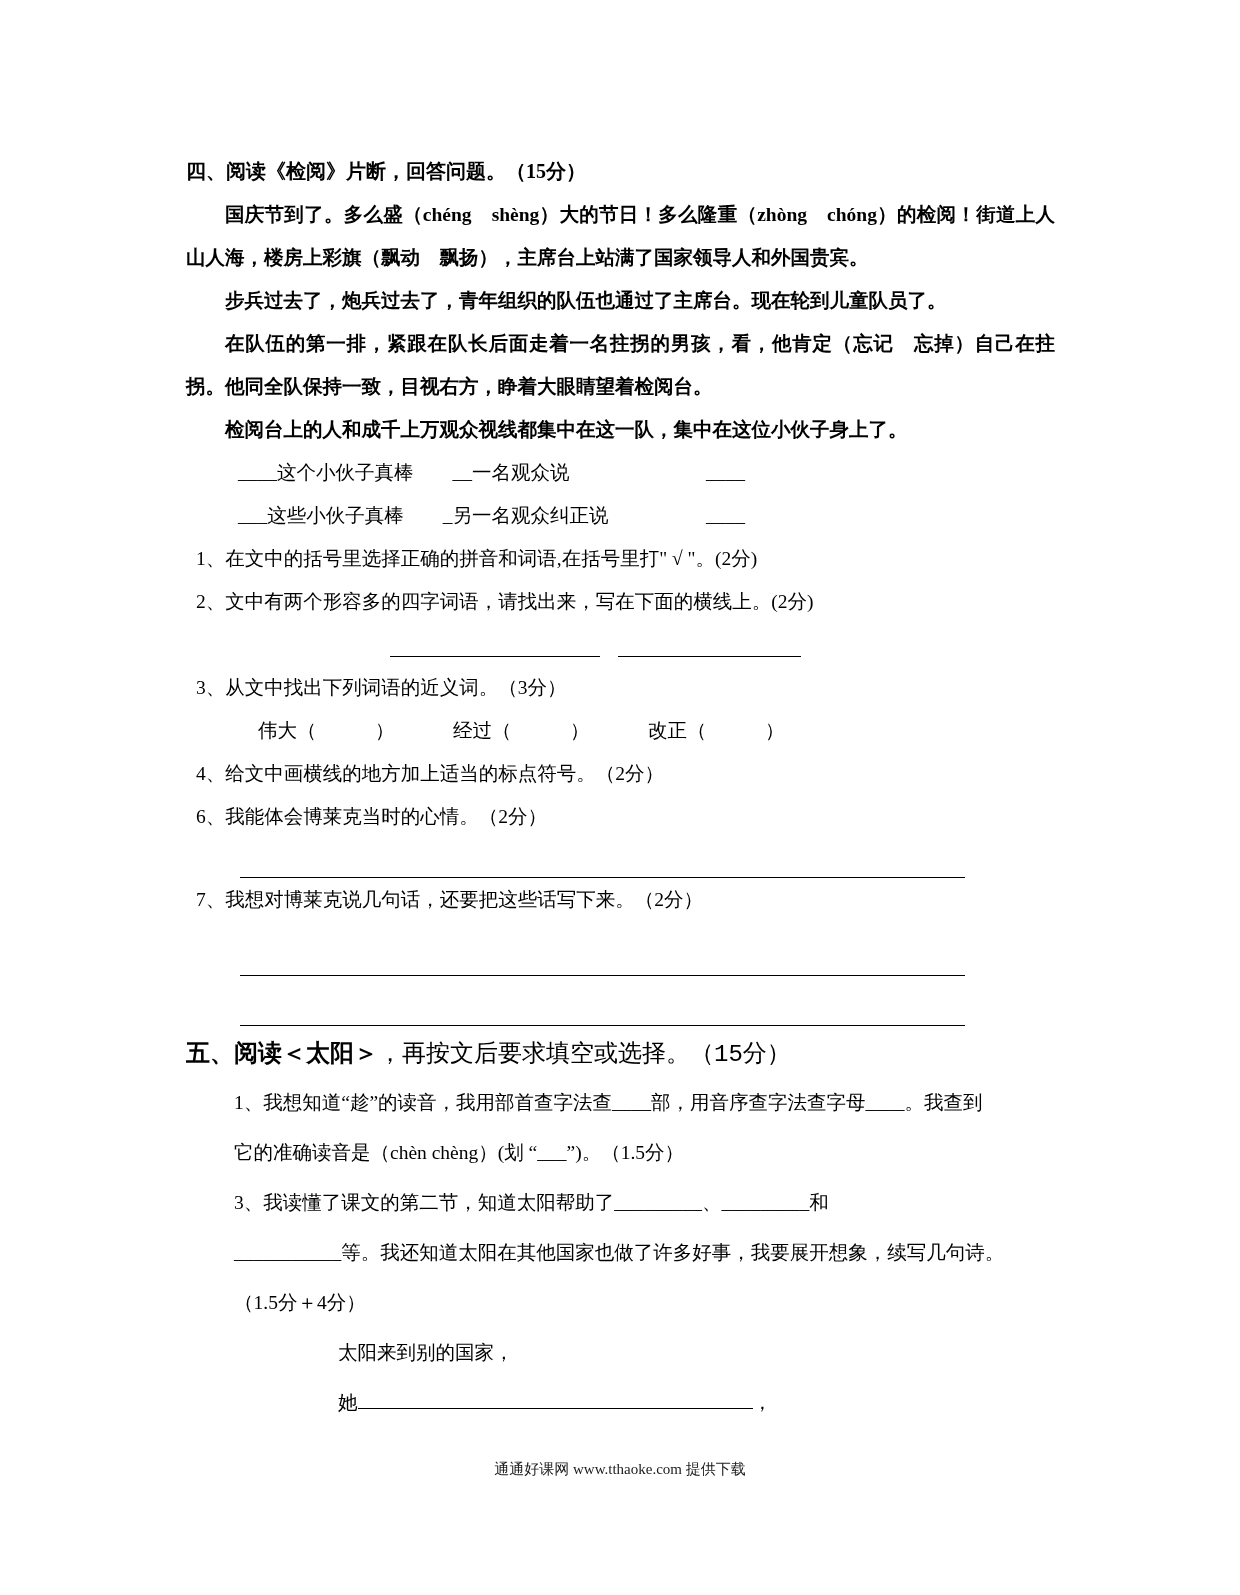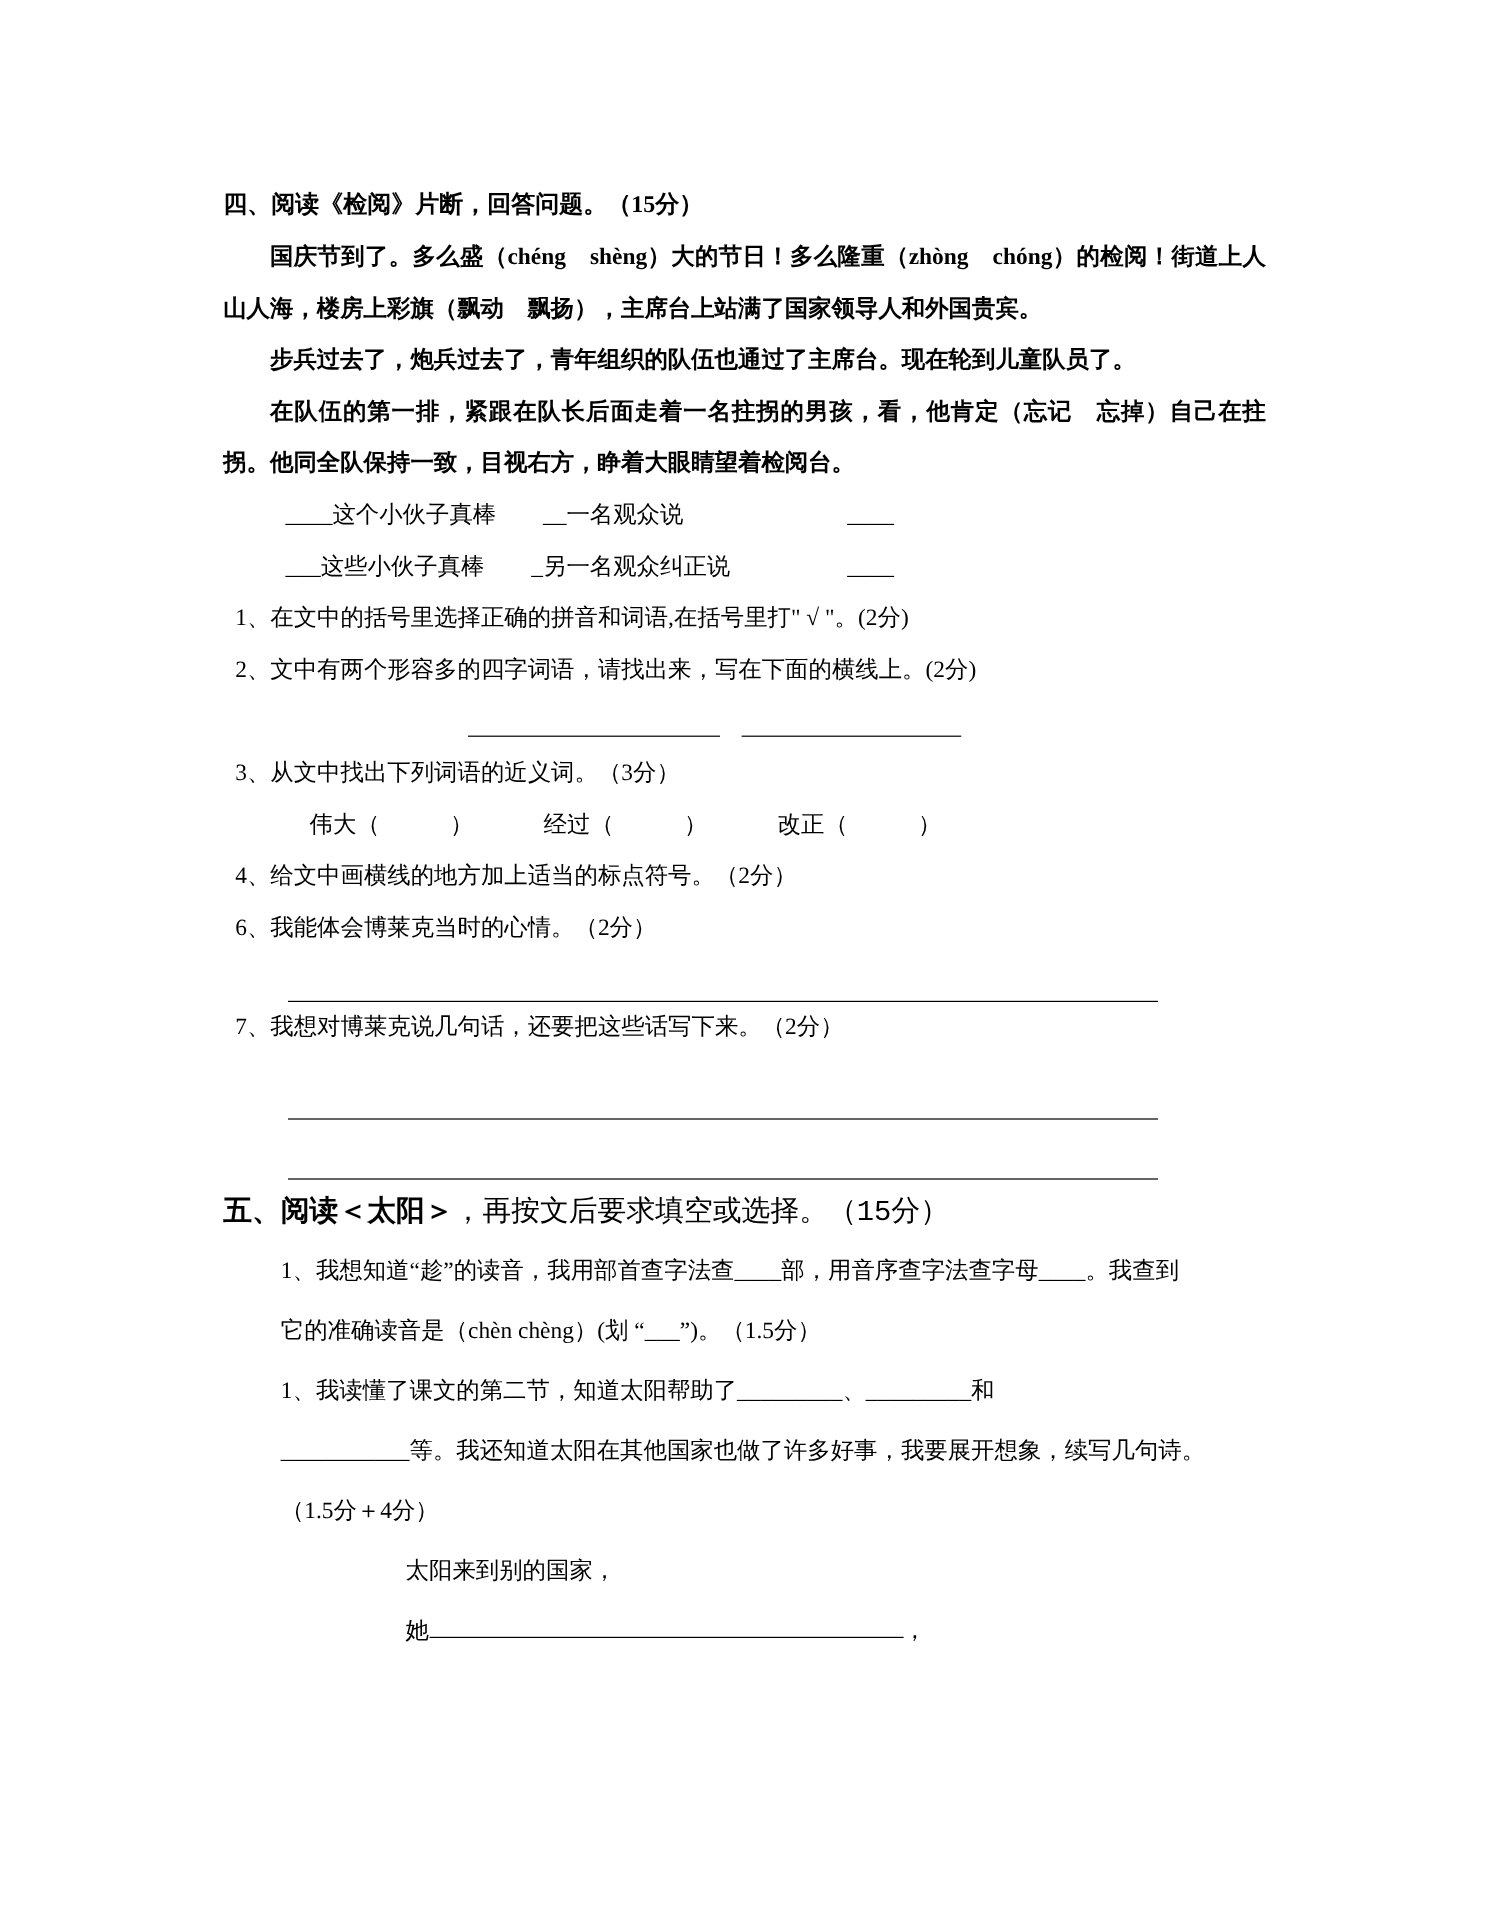--- a/index.html
+++ b/index.html
@@ -51,20 +51,21 @@
 
 <div class="page">
   <div class="content">
 
     <div class="s4">
       <h3 class="row">四、阅读《检阅》片断，回答问题。（15分）</h3>
 
       <p class="row body">国庆节到了。多么盛（chéng　shèng）大的节日！多么隆重（zhòng　chóng）的检阅！街道上人山人海，楼房上彩旗（飘动　飘扬），主席台上站满了国家领导人和外国贵宾。</p>
       <p class="row body">步兵过去了，炮兵过去了，青年组织的队伍也通过了主席台。现在轮到儿童队员了。</p>
       <p class="row body">在队伍的第一排，紧跟在队长后面走着一名拄拐的男孩，看，他肯定（忘记　忘掉）自己在拄拐。他同全队保持一致，目视右方，睁着大眼睛望着检阅台。</p>
+      <p class="row body">检阅台上的人和成千上万观众视线都集中在这一队，集中在这位小伙子身上了。</p>
 
       <p class="row quote">____这个小伙子真棒　　__一名观众说　　　　　　　____</p>
       <p class="row quote">___这些小伙子真棒　　_另一名观众纠正说　　　　　____</p>
 
       <p class="row q">1、在文中的括号里选择正确的拼音和词语,在括号里打" √ "。(2分)</p>
       <p class="row q">2、文中有两个形容多的四字词语，请找出来，写在下面的横线上。(2分)</p>
 
       <div class="blanks-row">
         <span class="ans a1"></span><span class="ans a2"></span>
       </div>
@@ -82,23 +83,24 @@
       <div class="longline l2"></div>
       <div class="longline l3"></div>
     </div>
 
     <div class="s5">
       <h3><span class="b">五、阅读＜太阳＞</span><span>，再按文后要求填空或选择。（15分）</span></h3>
 
       <p>1、我想知道“趁”的读音，我用部首查字法查____部，用音序查字法查字母____。我查到</p>
       <p>它的准确读音是（chèn chèng）(划 “___”)。（1.5分）</p>
 
-      <p>1、我读懂了课文的第二节，知道太阳帮助了_________、_________和</p>
+      <p>3、我读懂了课文的第二节，知道太阳帮助了_________、_________和</p>
       <p>___________等。我还知道太阳在其他国家也做了许多好事，我要展开想象，续写几句诗。</p>
       <p>（1.5分＋4分）</p>
 
       <p class="poem">太阳来到别的国家，</p>
       <p class="poem"><span>她</span><span class="she-blank"></span><span>，</span></p>
     </div>
 
   </div>
 
+  <div class="footer">通通好课网  www.tthaoke.com  提供下载</div>
 </div>
 
 </body></html>

